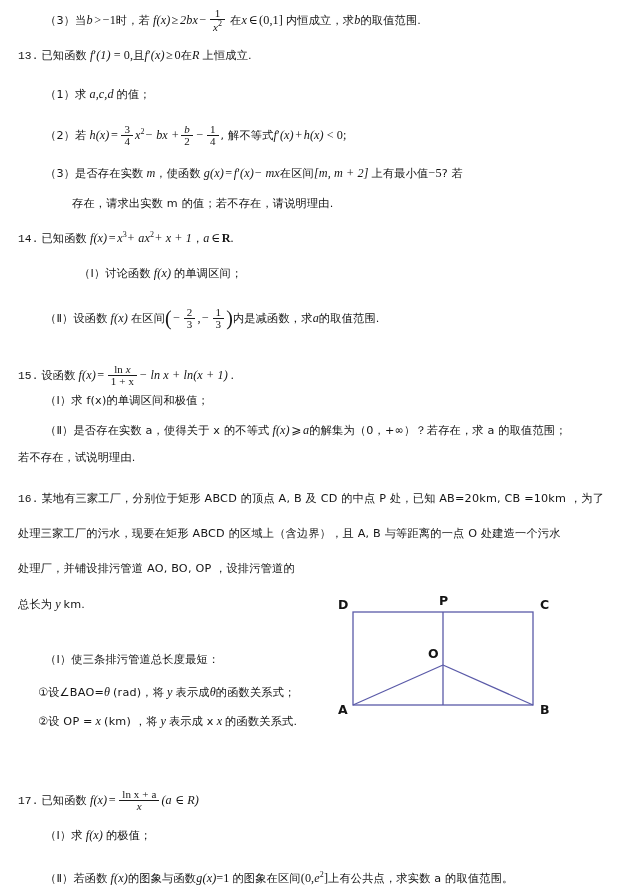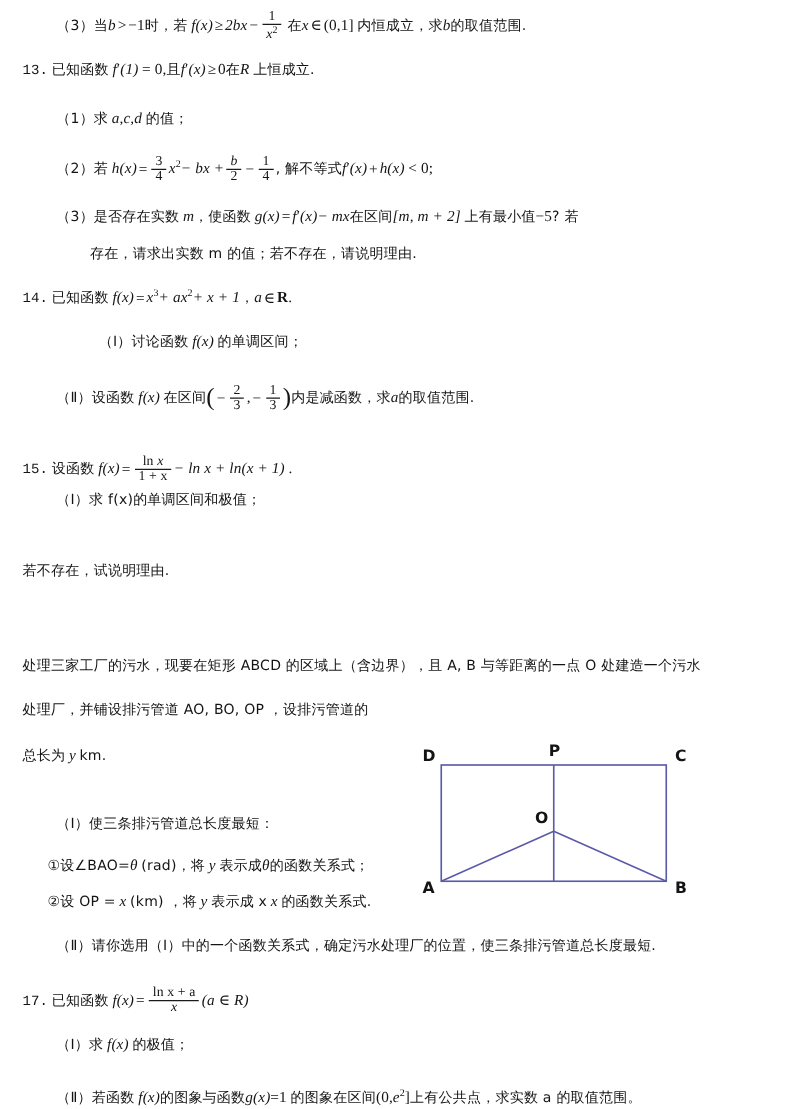--- a/index.html
+++ b/index.html
@@ -156,25 +156,31 @@
   </div>
 
   <div class="line" style="left:18px; top:364px;">
     <span class="num">15.</span>&nbsp;<span class="cn">设函数</span>&nbsp;<span class="mi">f</span><span class="mi">(x)</span><span class="mo">=</span><span class="frac"><span class="n nn"><span>ln</span>&nbsp;<span class="mi" style="font-size:11px">x</span></span><span class="d dn">1 + x</span></span><span class="mi">− ln x + ln(x + 1)</span>&nbsp;<span class="mn">.</span>
   </div>
 
   <div class="line" style="left:45px; top:394px;">
     <span class="cn">（Ⅰ）求 f(x)的单调区间和极值；</span>
   </div>
 
+  <div class="line" style="left:45px; top:423px;">
+    <span class="cn">（Ⅱ）是否存在实数 a，使得关于 x 的不等式</span>&nbsp;<span class="mi">f</span><span class="mi">(x)</span><span class="mo">⩾</span><span class="mi">a</span><span class="cn">的解集为（0，+∞）？若存在，求 a 的取值范围；</span>
+  </div>
 
   <div class="line" style="left:18px; top:451px;">
     <span class="cn">若不存在，试说明理由.</span>
   </div>
 
+  <div class="line" style="left:18px; top:492px;">
+    <span class="num">16.</span>&nbsp;<span class="cn">某地有三家工厂，分别位于矩形 ABCD 的顶点 A, B 及 CD 的中点 P 处，已知 AB=20km, CB =10km ，为了</span>
+  </div>
 
   <div class="line" style="left:18px; top:527px;">
     <span class="cn">处理三家工厂的污水，现要在矩形 ABCD 的区域上（含边界），且 A, B 与等距离的一点 O 处建造一个污水</span>
   </div>
 
   <div class="line" style="left:18px; top:562px;">
     <span class="cn">处理厂，并铺设排污管道 AO, BO, OP ，设排污管道的</span>
   </div>
 
   <div class="line" style="left:18px; top:597px;">
@@ -186,23 +192,20 @@
   </div>
 
   <div class="line" style="left:38px; top:685px;">
     <span class="cn">①设∠BAO=</span><span class="mi">θ</span>&nbsp;<span class="cn">(rad)，将</span>&nbsp;<span class="mi">y</span>&nbsp;<span class="cn">表示成</span><span class="mi">θ</span><span class="cn">的函数关系式；</span>
   </div>
 
   <div class="line" style="left:38px; top:714px;">
     <span class="cn">②设 OP =</span>&nbsp;<span class="mi">x</span>&nbsp;<span class="cn">(km) ，将</span>&nbsp;<span class="mi">y</span>&nbsp;<span class="cn">表示成 x</span>&nbsp;<span class="mi">x</span>&nbsp;<span class="cn">的函数关系式.</span>
   </div>
 
-  <div class="line" style="left:45px; top:751px;">
-    <span class="cn">（Ⅱ）请你选用（Ⅰ）中的一个函数关系式，确定污水处理厂的位置，使三条排污管道总长度最短.</span>
-  </div>
 
   <div id="figure">
     <svg width="250" height="130" viewBox="0 0 250 130">
       <g stroke="#5a5aa8" stroke-width="1.3" fill="none">
 
         <rect x="23" y="20" width="180" height="93"></rect>
 
         <line x1="113" y1="20" x2="113" y2="113"></line>
 
         <line x1="23" y1="113" x2="113" y2="73"></line>

